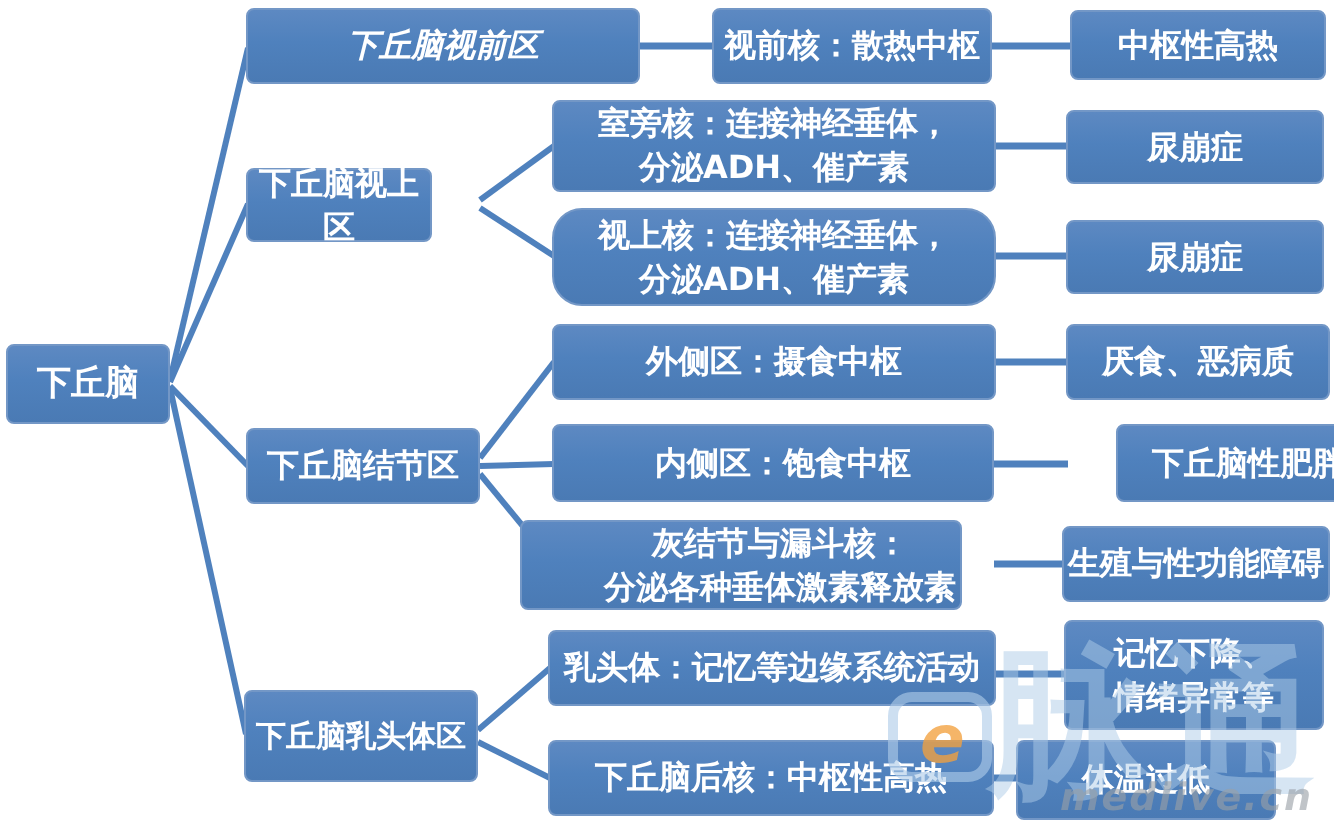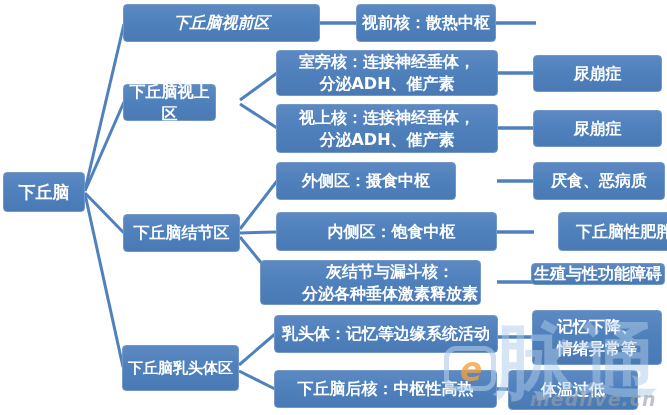--- a/index.html
+++ b/index.html
@@ -74,38 +74,39 @@
   <div class="box" style="left:123px;top:4px;width:197px;height:38px;font-style:italic;">下丘脑视前区</div>
   <div class="box" style="left:123px;top:84px;width:93px;height:37px;">下丘脑视上区</div>
   <div class="box" style="left:123px;top:214px;width:117px;height:38px;">下丘脑结节区</div>
   <div class="box" style="left:122px;top:345px;width:117px;height:46px;font-size:15px;">下丘脑乳头体区</div>
 
   <div class="box" style="left:356px;top:4px;width:140px;height:38px;">视前核：散热中枢</div>
   <div class="box" style="left:276px;top:50px;width:222px;height:46px;">
     <div>室旁核：连接神经垂体，</div>
     <div>分泌ADH、催产素</div>
   </div>
-  <div class="box" style="left:276px;top:104px;width:222px;height:49px;">
+  <div class="box" style="left:276px;top:104px;width:222px;height:49px;border-radius:15px;">
     <div>视上核：连接神经垂体，</div>
     <div>分泌ADH、催产素</div>
   </div>
-  <div class="box" style="left:276px;top:162px;width:180px;height:38px;">外侧区：摄食中枢</div>
+  <div class="box" style="left:276px;top:162px;width:222px;height:38px;">外侧区：摄食中枢</div>
   <div class="box" style="left:276px;top:212px;width:221px;height:39px;padding-left:12px;">内侧区：饱食中枢</div>
   <div class="box" style="left:260px;top:260px;width:221px;height:45px;padding-left:41px;">
     <div>灰结节与漏斗核：</div>
     <div>分泌各种垂体激素释放素</div>
   </div>
   <div class="box" style="left:274px;top:315px;width:224px;height:38px;">乳头体：记忆等边缘系统活动</div>
   <div class="box" style="left:274px;top:370px;width:223px;height:38px;">下丘脑后核：中枢性高热</div>
 
+  <div class="box" style="left:535px;top:5px;width:128px;height:35px;">中枢性高热</div>
   <div class="box" style="left:533px;top:55px;width:129px;height:37px;">尿崩症</div>
   <div class="box" style="left:533px;top:110px;width:129px;height:37px;">尿崩症</div>
   <div class="box" style="left:533px;top:162px;width:132px;height:38px;">厌食、恶病质</div>
   <div class="box" style="left:558px;top:212px;width:132px;height:39px;">下丘脑性肥胖</div>
-  <div class="box" style="left:531px;top:263px;width:134px;height:22px;">生殖与性功能障碍</div>
+  <div class="box" style="left:531px;top:263px;width:134px;height:38px;">生殖与性功能障碍</div>
   <div class="box" style="left:532px;top:310px;width:130px;height:55px;">
     <div>记忆下降、</div>
     <div>情绪异常等</div>
   </div>
   <div class="box" style="left:508px;top:370px;width:130px;height:40px;">体温过低</div>
 
   <div>
     <div class="wm wm-logo">
       <span class="wm-e">e</span>
     </div>

